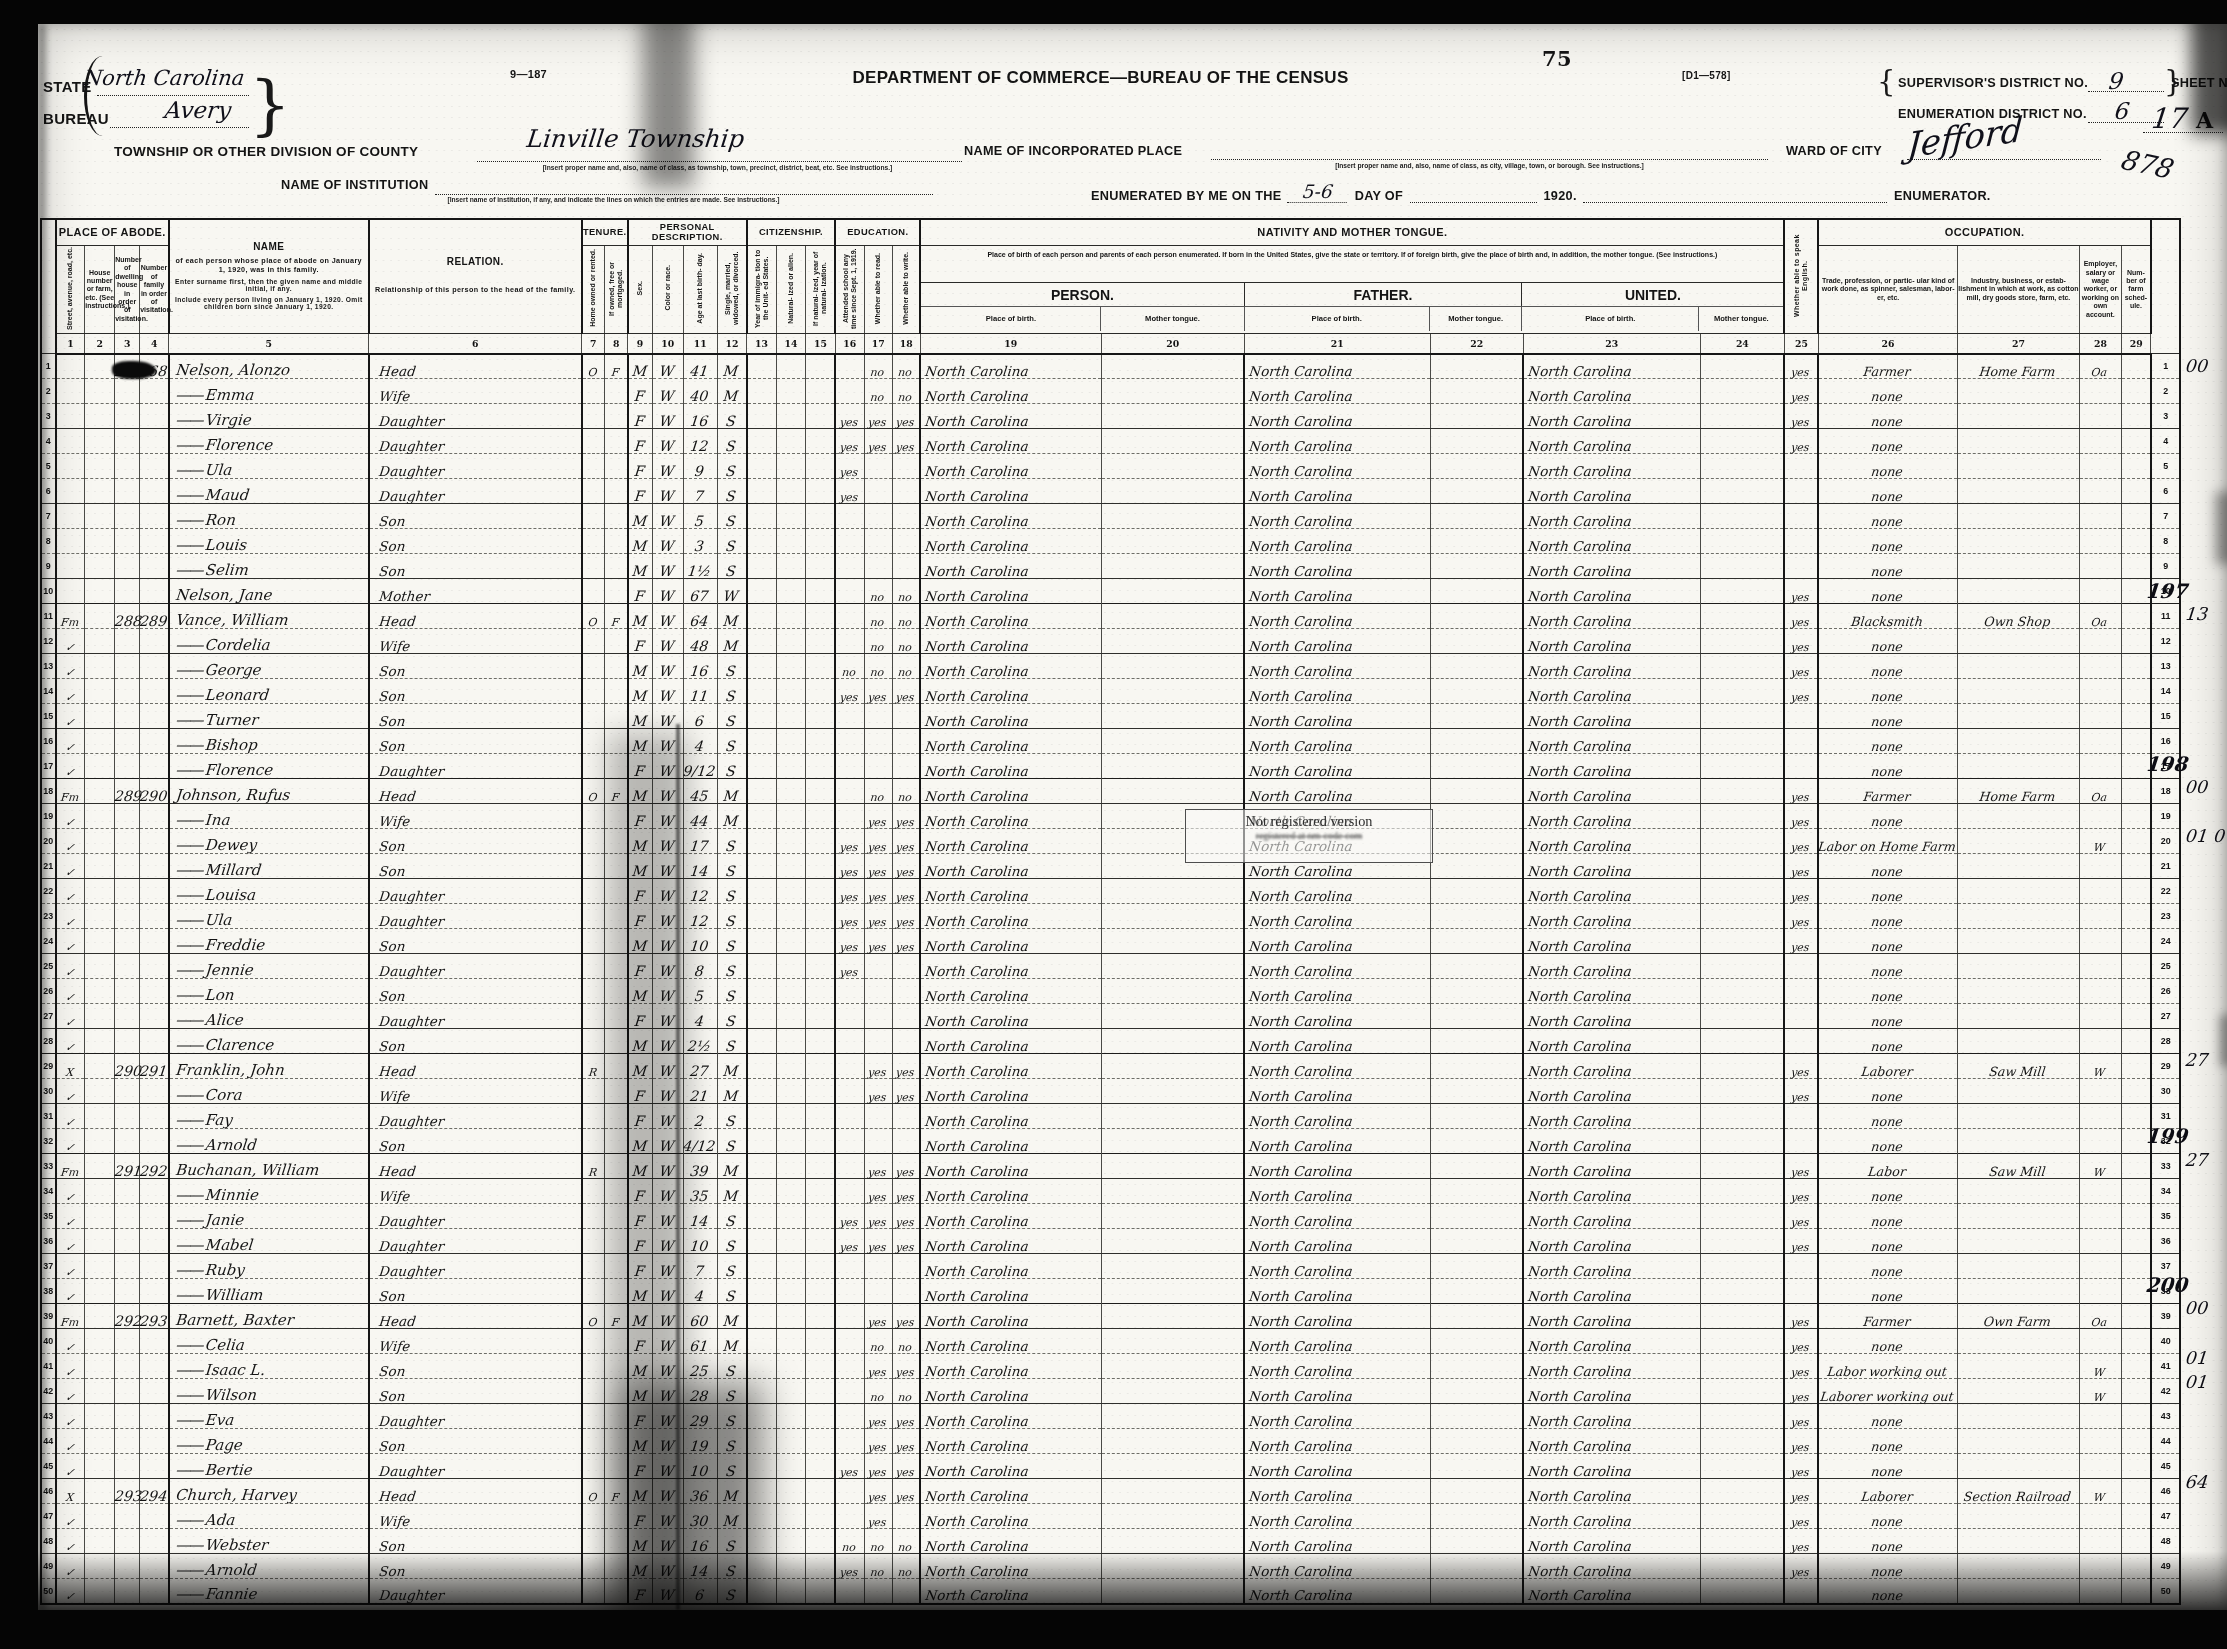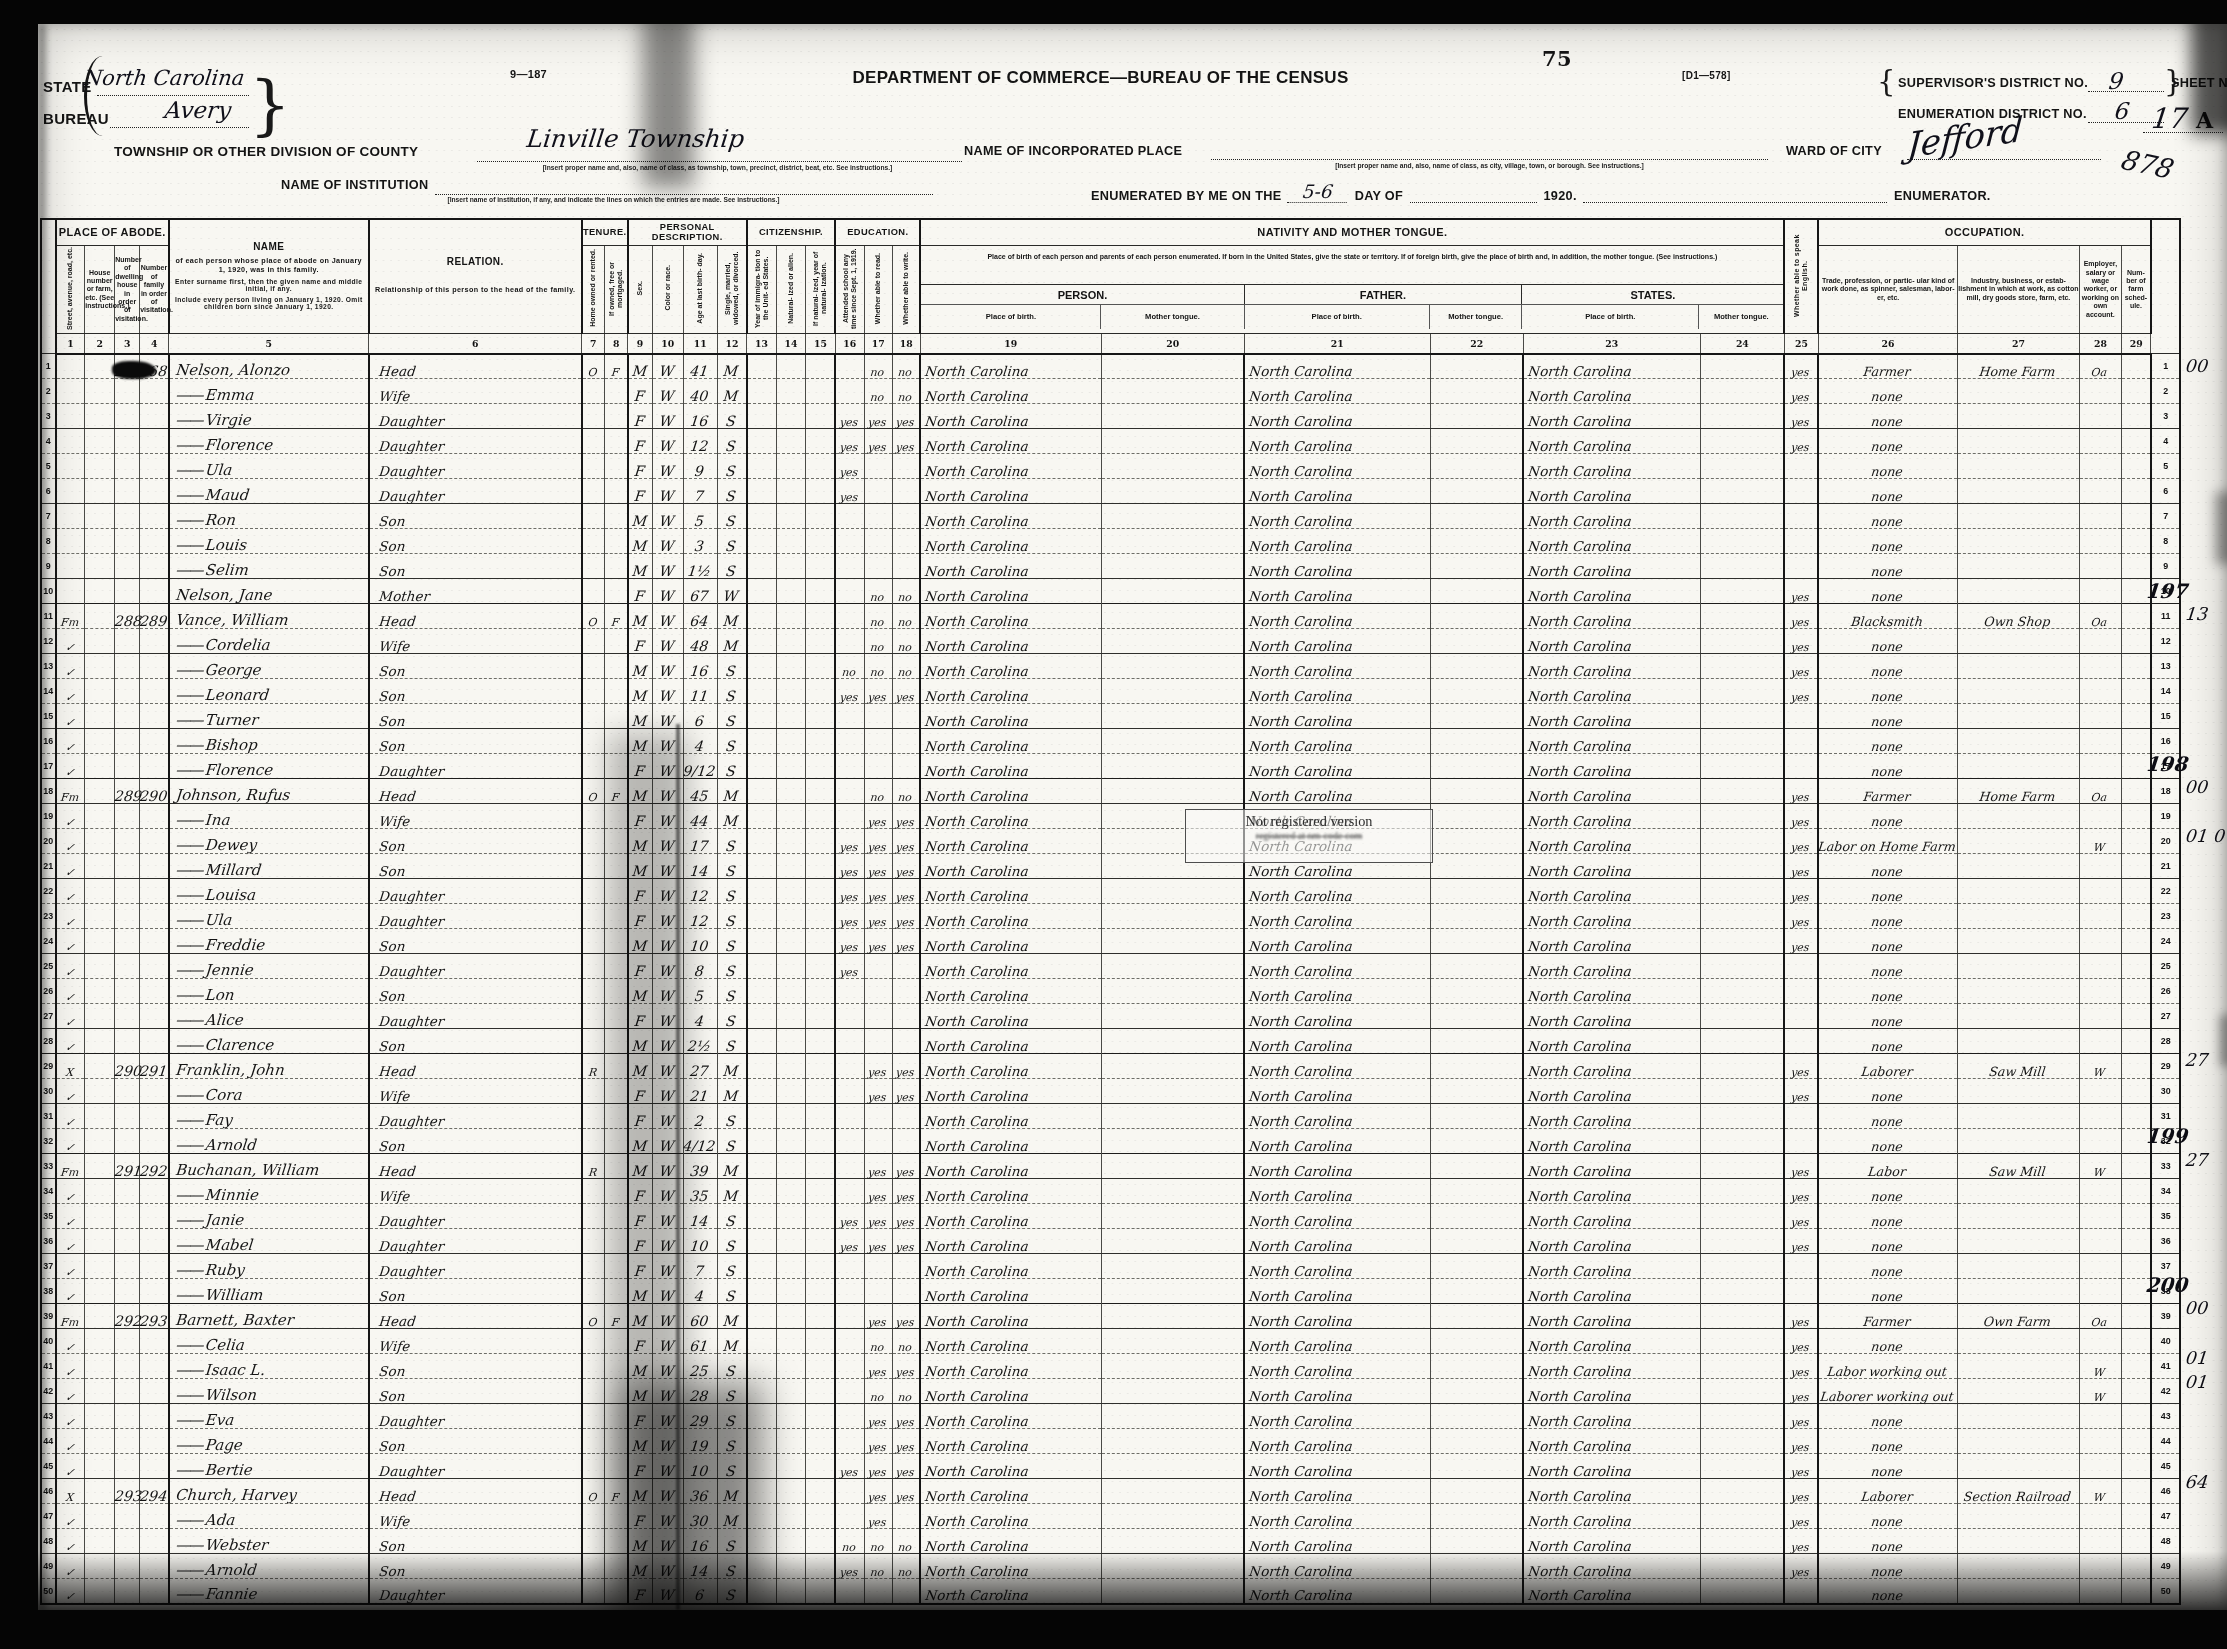--- a/index.html
+++ b/index.html
@@ -35,21 +35,21 @@
   .vert{writing-mode:vertical-rl;transform:rotate(180deg);font-size:7px;line-height:1.15;
     font-weight:bold;display:inline-block;max-height:83px;text-align:center;}
   .tiny{font-size:7px;font-weight:bold;line-height:1.2;padding:0 0.8px;}
   .namehead{vertical-align:top;padding-top:3.4px;}
   .namehead .t1{font-size:10px;font-weight:bold;margin:1.7px 3.4px;}
   .namehead .t2{font-size:7.2px;font-weight:bold;margin:4.2px 5px;}
   .namehead .t3{font-size:6.7px;font-weight:bold;margin:3.4px 5px;}
   .natcell{vertical-align:top;}
   .natnote{font-size:7px;font-weight:bold;padding:2.5px 8.4px;height:29px;}
   .natrow1{display:grid;grid-template-columns:384fr 330fr 310fr;border-top:0.8px solid #2a2a28;}
-  .natrow1 div{border-right:0.8px solid #2a2a28;font-size:11px;font-weight:bold;padding:3.4px 0;}
+  .natrow1 div{border-right:0.8px solid #2a2a28;font-size:14px;font-weight:bold;padding:3.4px 0;}
   .natrow2{display:grid;grid-template-columns:214fr 170fr 220fr 110fr 210fr 100fr;
     border-top:0.8px solid #555;}
   .natrow2 div{border-right:0.8px solid #555;font-size:7.6px;font-weight:bold;padding:6.7px 0 8.4px 0;}
   .natrow1 div:last-child,.natrow2 div:last-child{border-right:none;}
   #census tbody tr{height:25px;}
   #census tbody td{border-bottom:0.8px dashed #6e6e68;vertical-align:bottom;font-size:14.3px;}
   #census tbody tr:nth-child(3n) td{border-bottom:0.8px solid #2f2f2c;border-bottom-width:1.7px;}
   #census tbody tr.fam td{border-top:1.7px solid #1d1d1b;}
   #census tbody td.thick{border-right:2.5px solid #161616;}
   #census tbody td.ln{font-family:"Liberation Sans",sans-serif;font-weight:bold;font-size:8.9px;
@@ -203,21 +203,21 @@
       <th><span class="vert">Natural- ized or alien.</span></th>
       <th class="thick"><span class="vert">If natural- ized, year of natural- ization.</span></th>
       <th><span class="vert">Attended school any time since Sept. 1, 1919.</span></th>
       <th><span class="vert">Whether able to read.</span></th>
       <th class="thick"><span class="vert">Whether able to write.</span></th>
       <th colspan="6" class="natcell thick">
         <div class="natnote">Place of birth of each person and parents of each person enumerated.  If born in the United States, give the state or territory.  If of foreign birth, give the place of birth and, in addition, the mother tongue.  (See instructions.)</div>
         <div class="natrow1">
           <div>PERSON.</div>
           <div>FATHER.</div>
-          <div>STATES.</div>
+          <div>UNITED.</div>
         </div>
         <div class="natrow2">
           <div>Place of birth.</div>
           <div>Mother tongue.</div>
           <div>Place of birth.</div>
           <div>Mother tongue.</div>
           <div>Place of birth.</div>
           <div>Mother tongue.</div>
         </div>
       </th>

